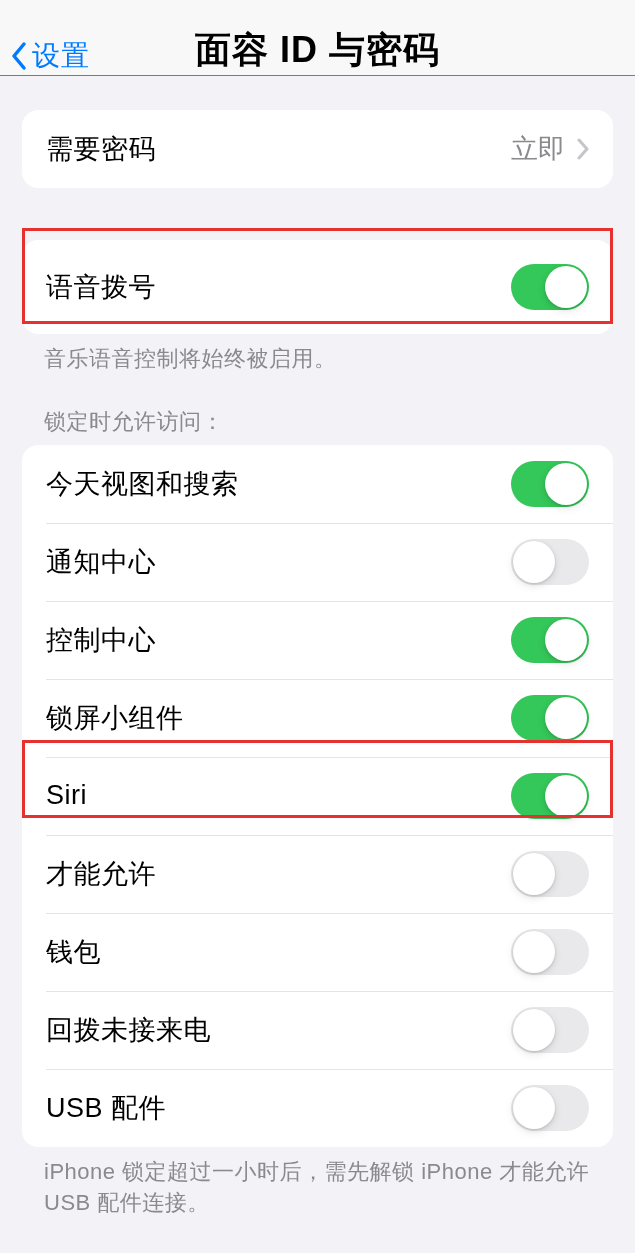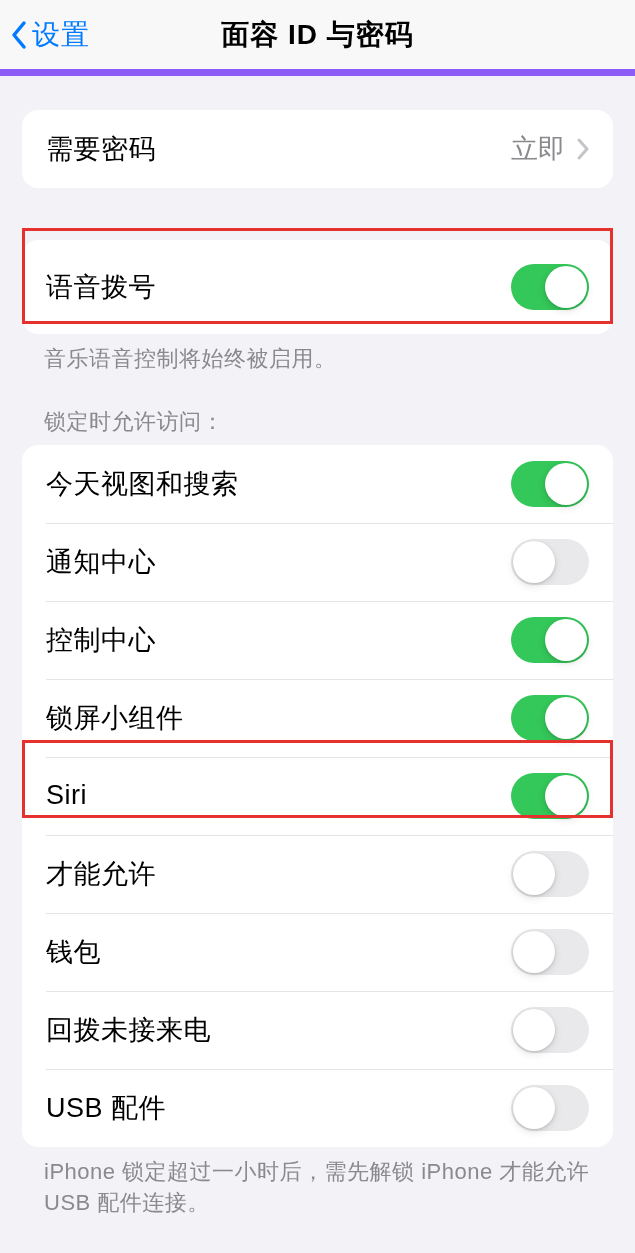--- a/index.html
+++ b/index.html
@@ -12,23 +12,23 @@
       font-family: -apple-system, "PingFang SC", "Helvetica Neue", Arial, sans-serif;
       background: #f2f2f7;
       width: 635px;
       height: 1253px;
       overflow: hidden;
     }
     .nav-bar {
       height: 76px;
       background: #f8f8f8;
       display: flex;
-      align-items: center;
-      position: relative;
-      border-bottom: 7px solid #8b5cf6;
+      align-items: flex-end;
+      position: relative;
+      border-bottom: 1px solid #8b5cf6;
     }
     .back-wrap {
       display: flex;
       align-items: center;
       position: absolute;
       left: 10px;
       gap: 4px;
     }
     .back-chevron {
       width: 18px;
@@ -40,21 +40,21 @@
       stroke-linejoin: round;
     }
     .back-label {
       color: #007aff;
       font-size: 28px;
       letter-spacing: 1px;
     }
     .nav-title {
       width: 100%;
       text-align: center;
-      font-size: 28px;
+      font-size: 36px;
       font-weight: 600;
       color: #000;
       letter-spacing: 1px;
     }
     .content {
       padding: 0;
     }
     .group {
       margin: 30px 22px 0 22px;
       background: #fff;

